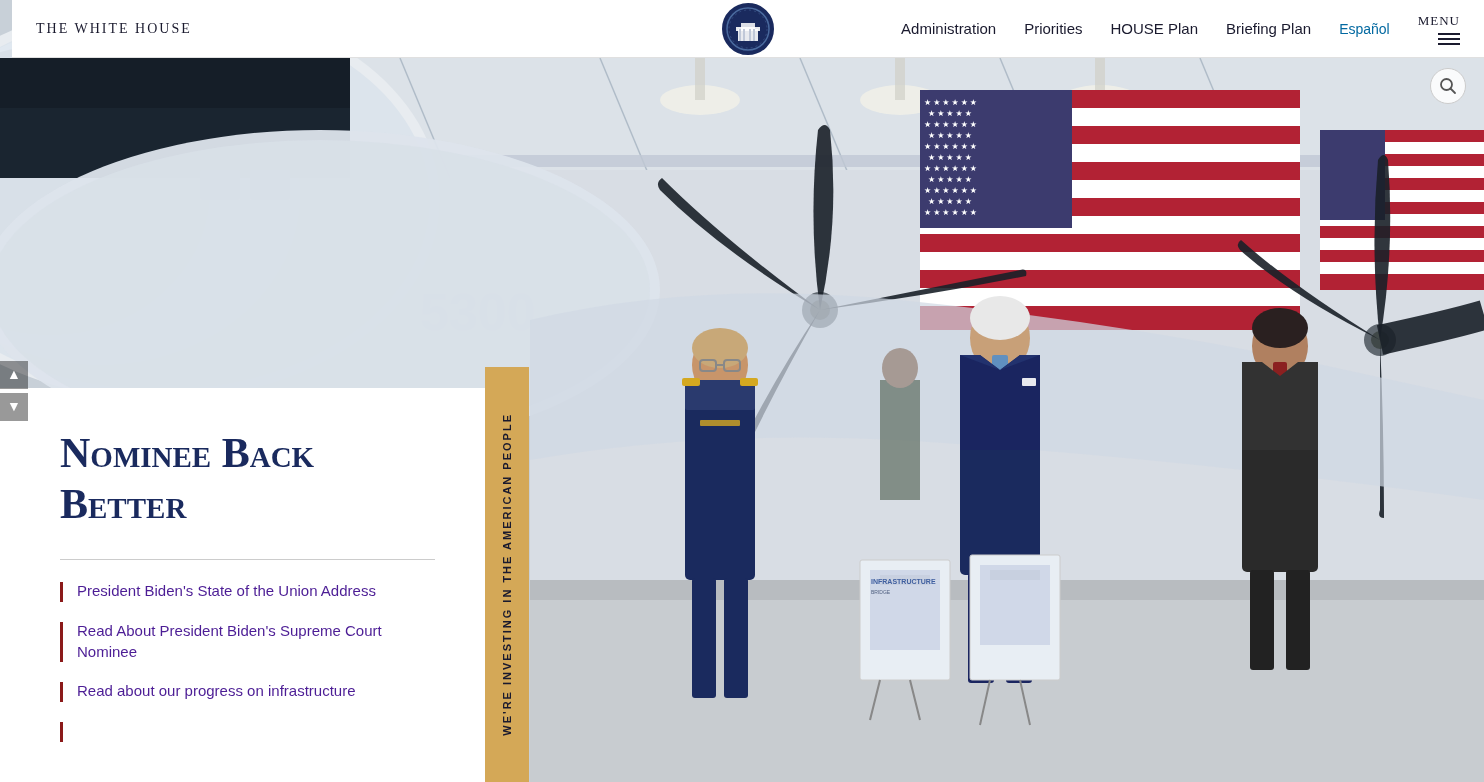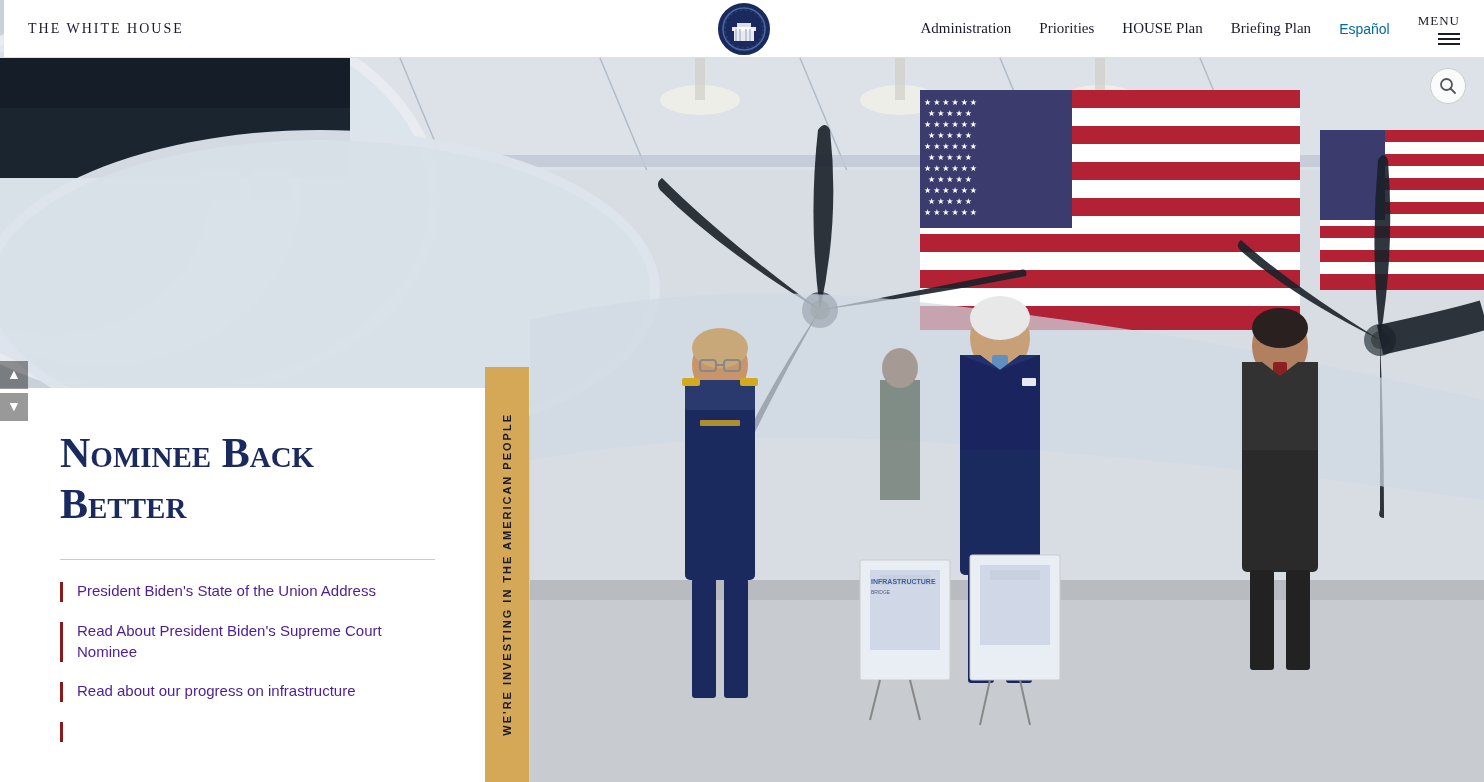--- a/index.html
+++ b/index.html
@@ -1,21 +1,21 @@
 <!DOCTYPE html>
 <html><head>
   <meta charset="utf-8">
   <style>
     * { margin: 0; padding: 0; box-sizing: border-box; }
     body { font-family: Georgia, 'Times New Roman', serif; width: 1484px; min-height: 782px; overflow: hidden; background: #fff; }
 
     
     .header {
       position: absolute;
-      top: 0; left: 4px; right: 0;
+      top: 0; left: 12px; right: 0;
       z-index: 100;
       display: flex;
       align-items: center;
       justify-content: space-between;
       padding: 0 24px;
       height: 58px;
       background: #fff;
       border-bottom: 1px solid #e0e0e0;
     }
     .header-left {
@@ -52,21 +52,21 @@
     .header-nav {
       display: flex;
       align-items: center;
       gap: 28px;
     }
     .nav-link {
       font-size: 15px;
       color: #1a1a2e;
       text-decoration: none;
       cursor: pointer;
-      font-family: Liberation Serif, serif;
+      font-family: Liberation Sans, sans-serif;
     }
     .nav-link-espanol {
       color: #0369a1;
       font-family: Arial, sans-serif;
       font-size: 14px;
       cursor: pointer;
     }
     .menu-button {
       display: flex;
       flex-direction: column;

